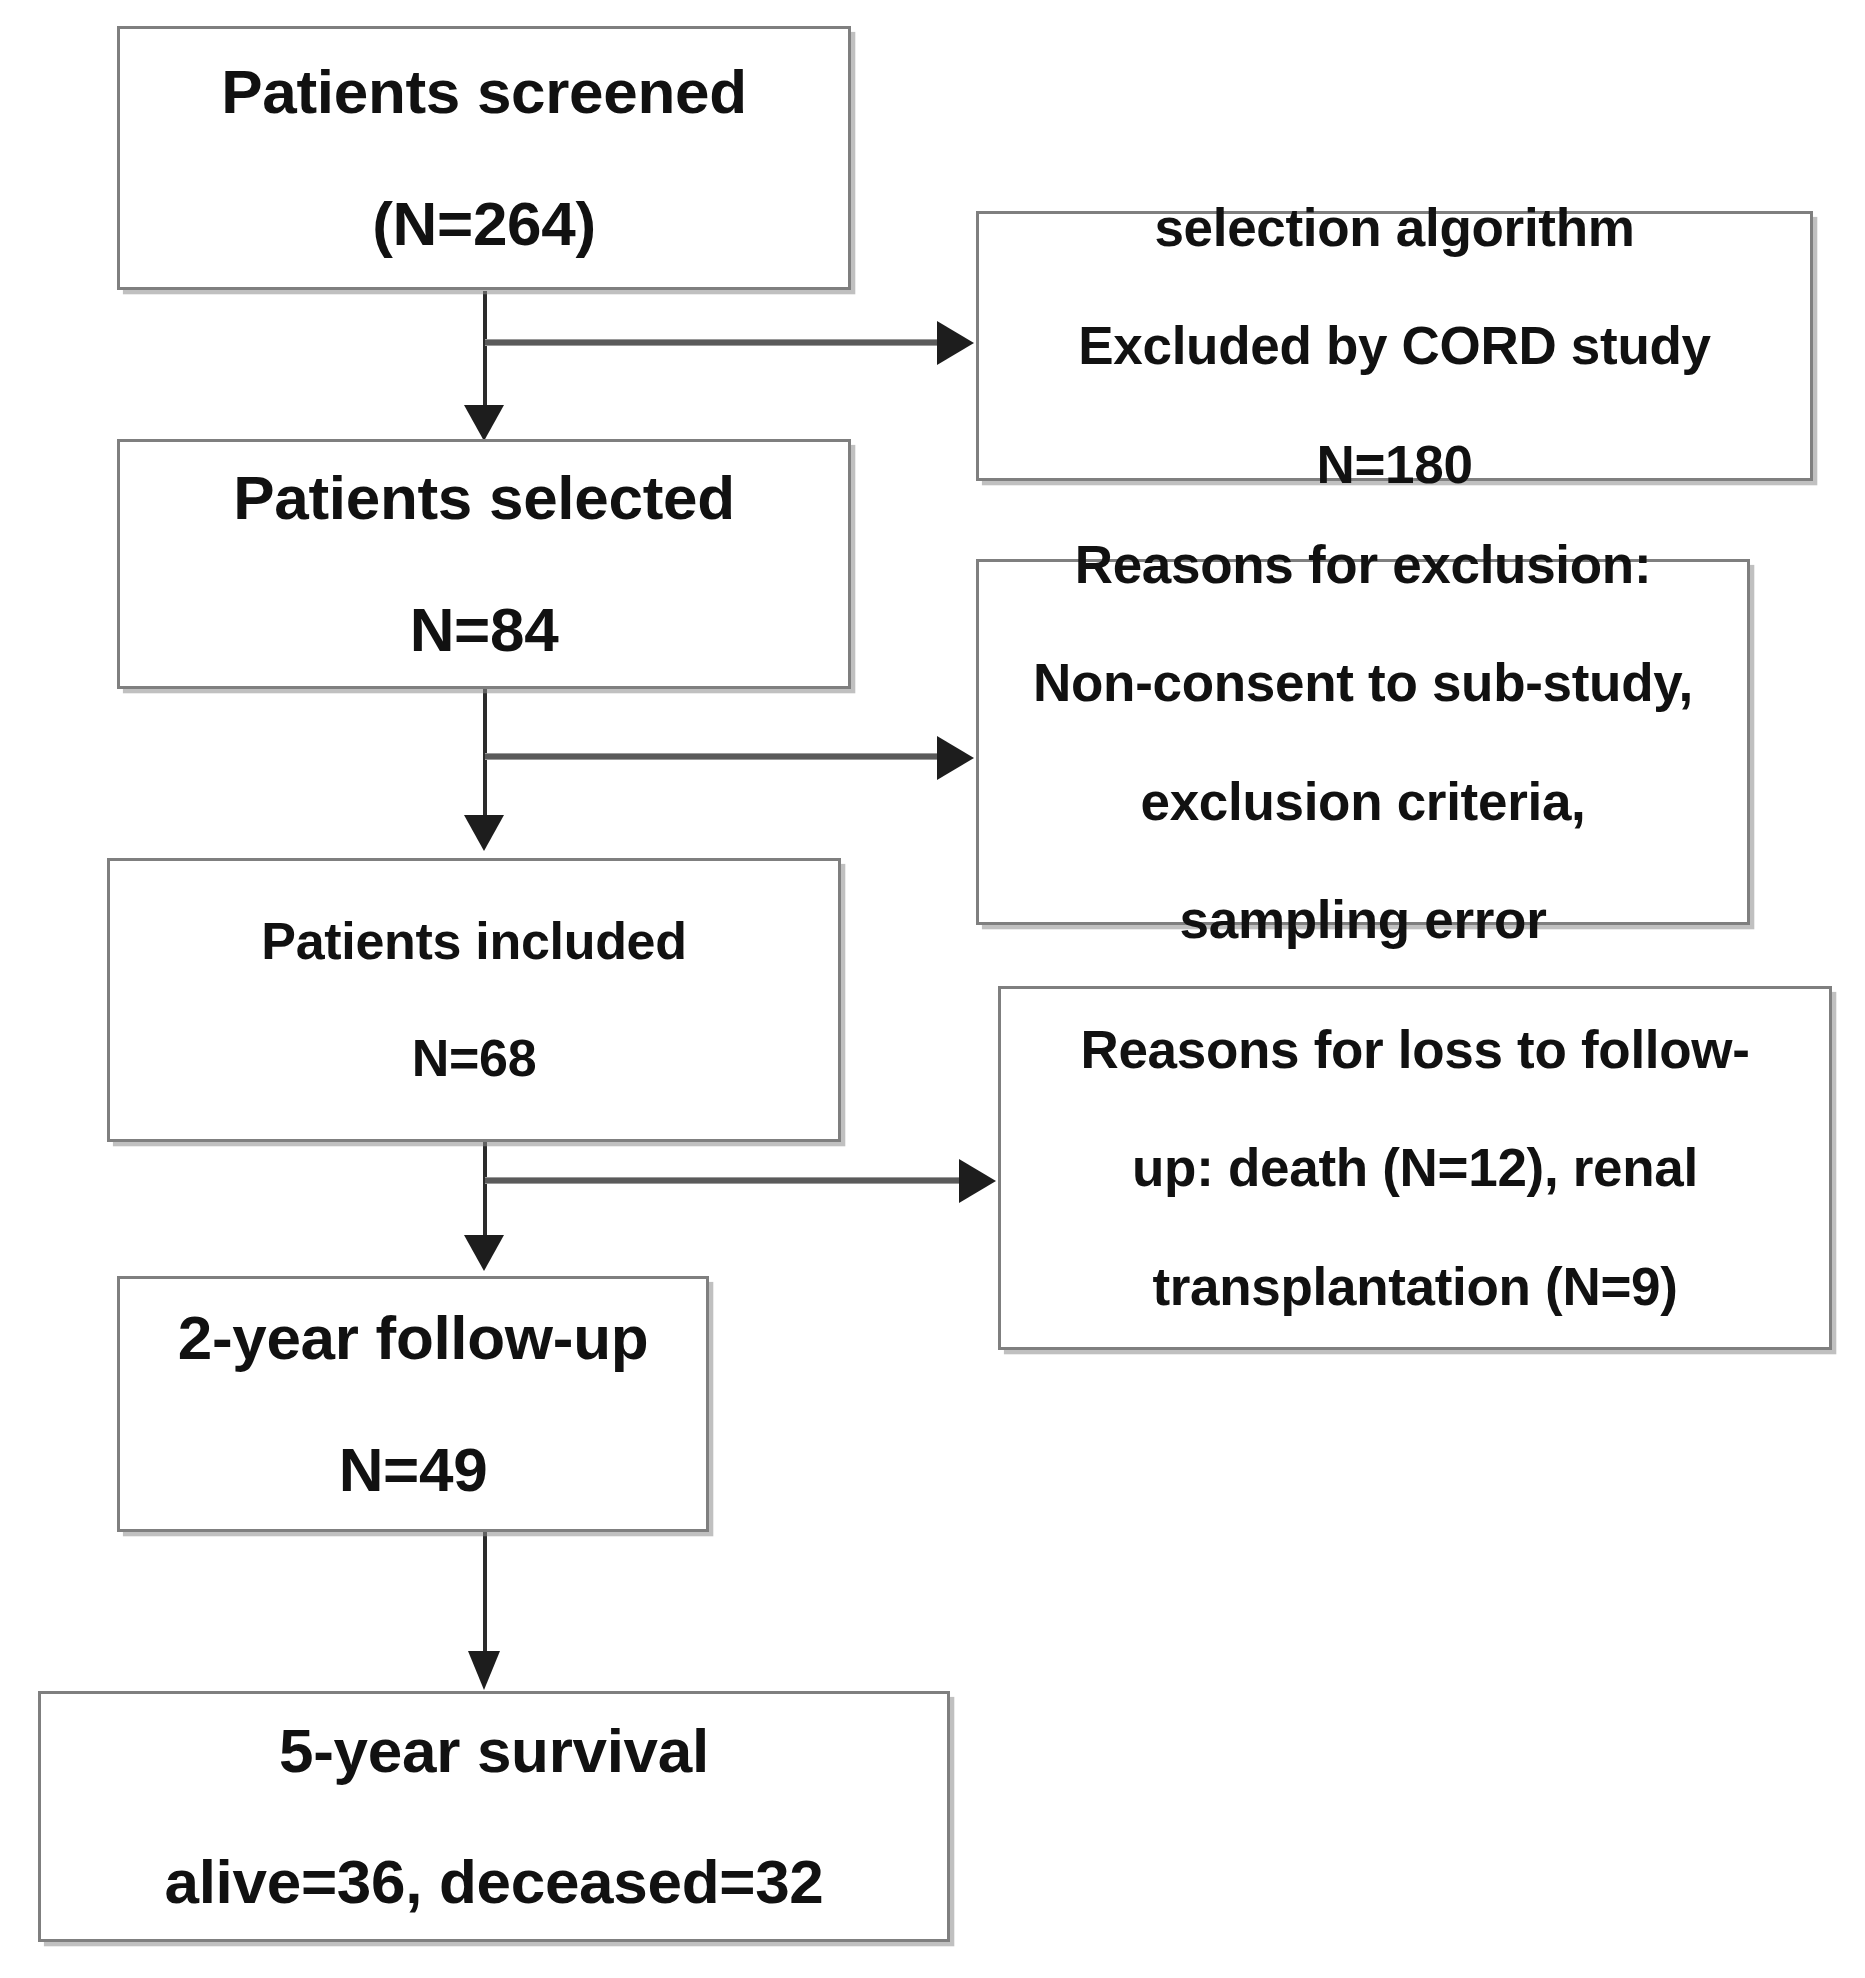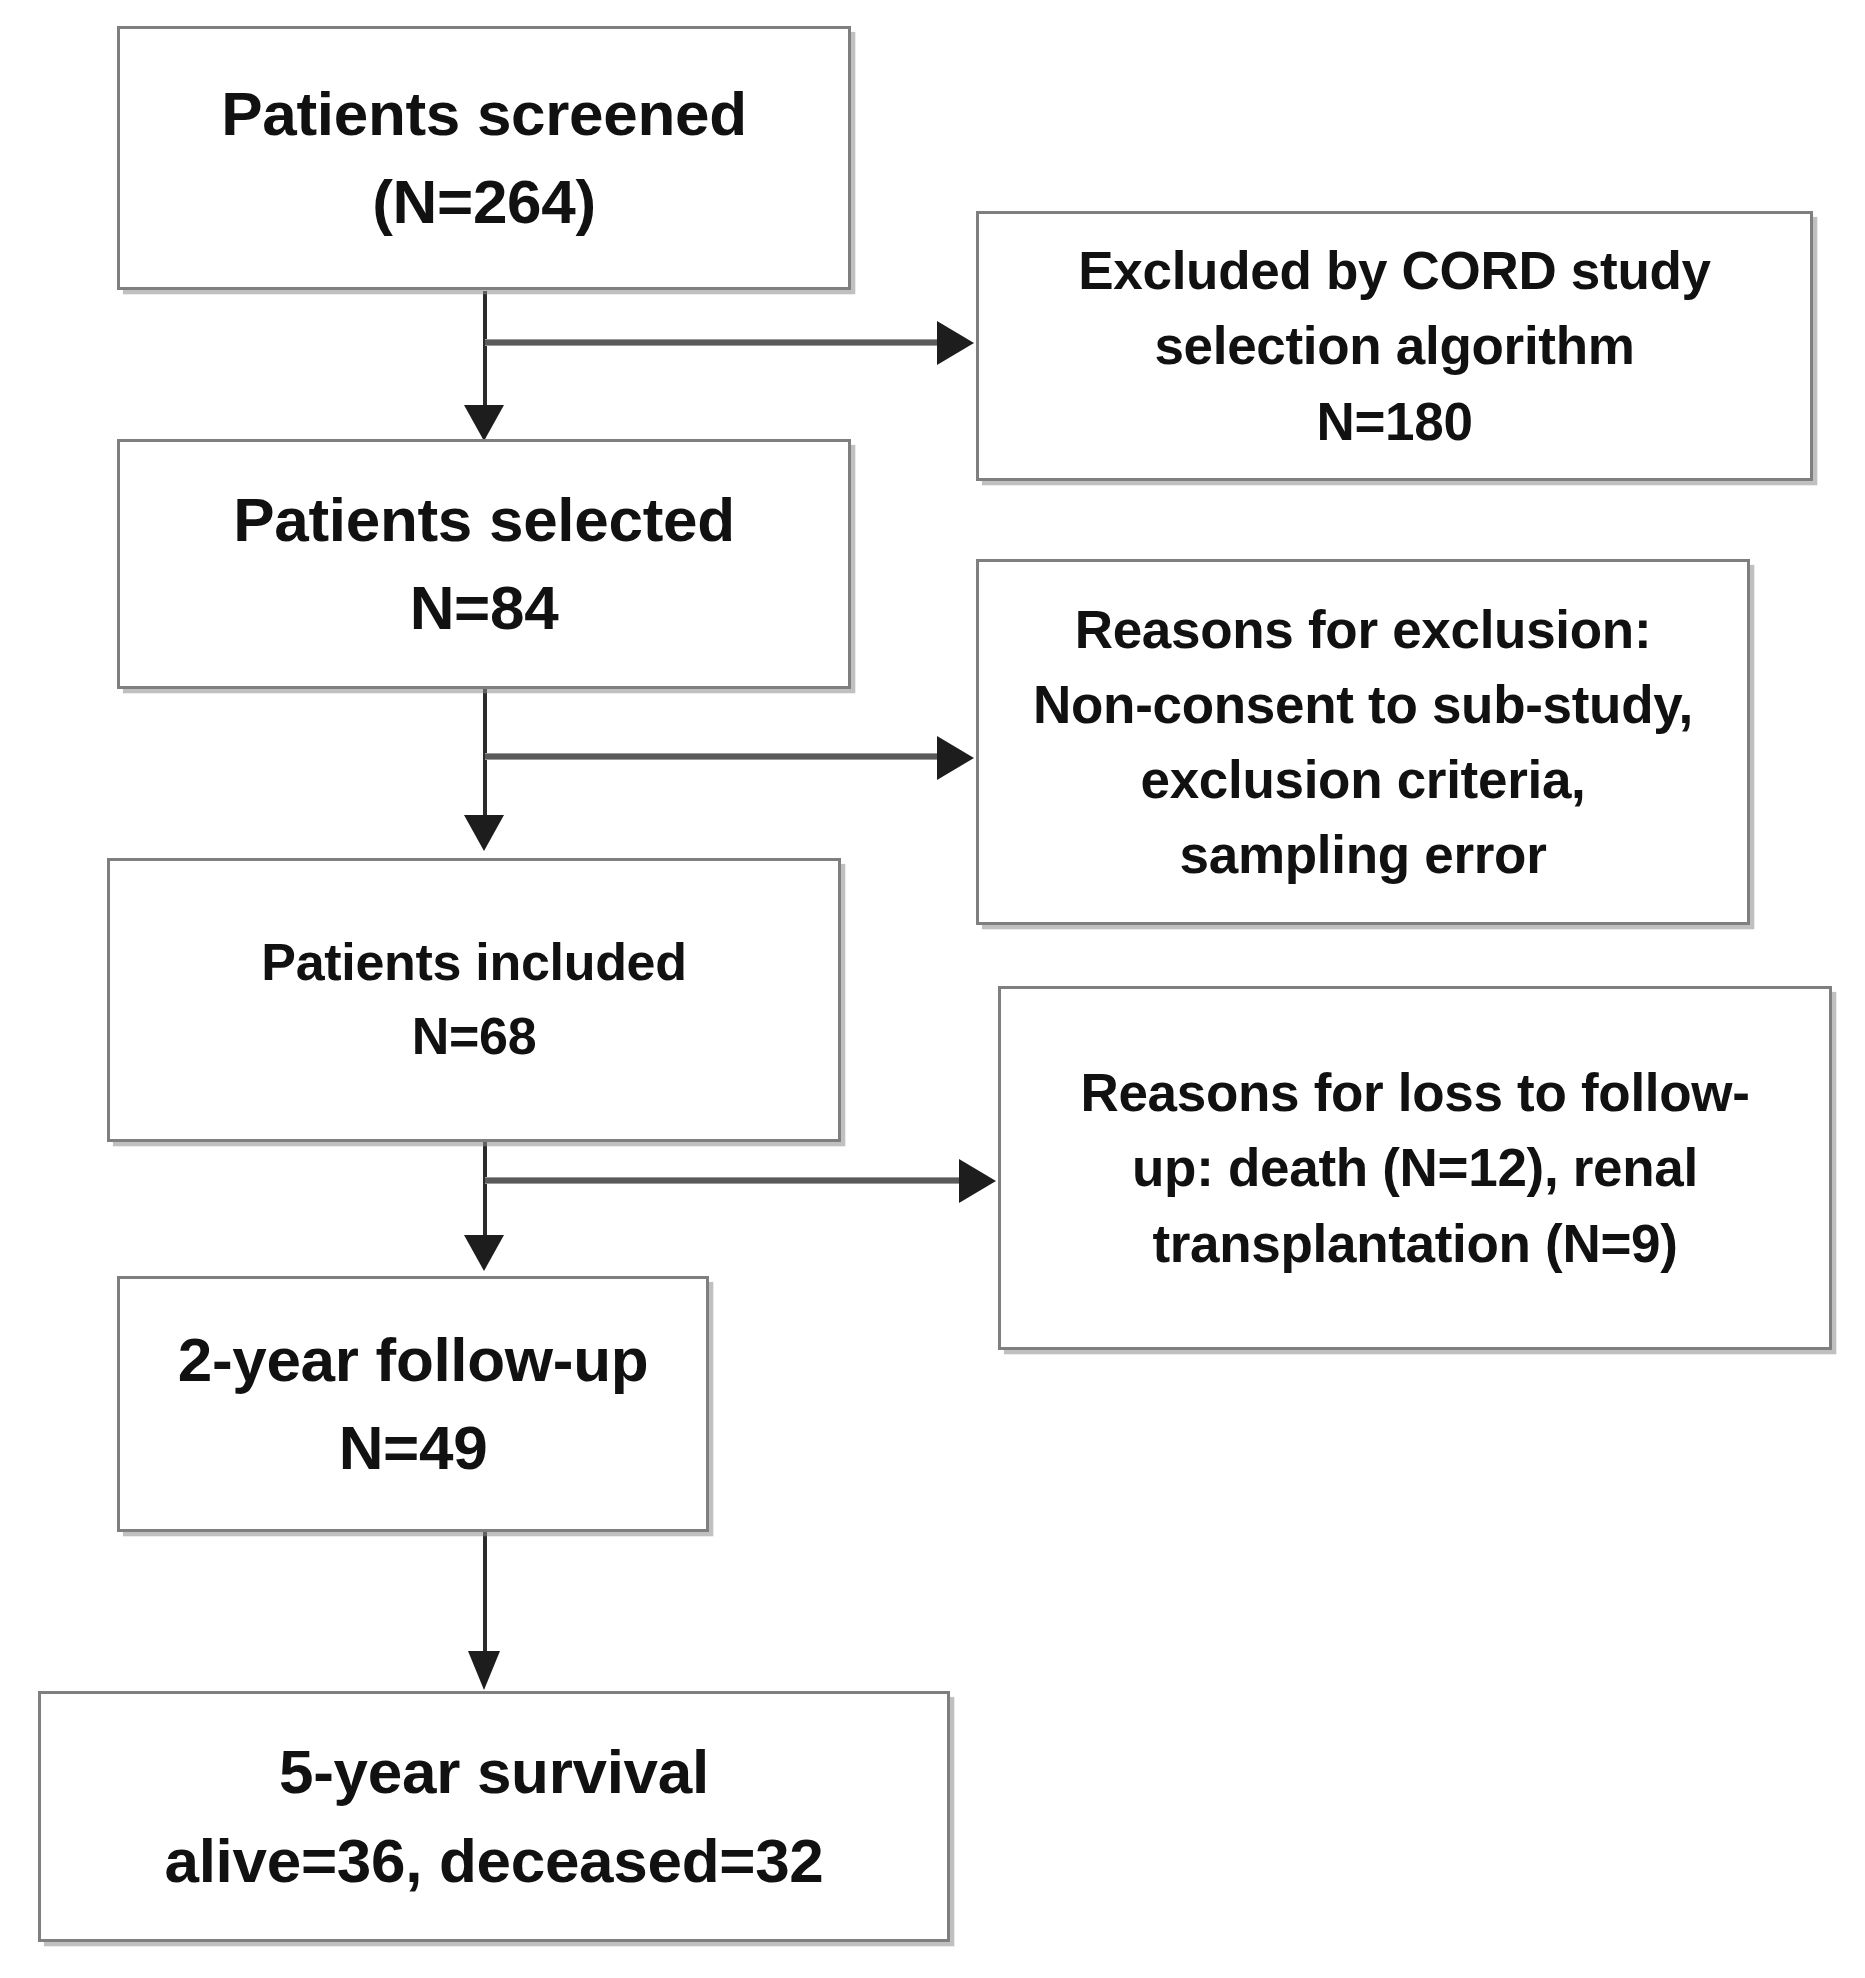--- a/index.html
+++ b/index.html
@@ -24,20 +24,21 @@
     display: flex;
     flex-direction: column;
     align-items: center;
     justify-content: center;
     text-align: center;
     color: #111111;
     font-weight: 700;
     line-height: 1.42;
     letter-spacing: -0.3px;
     padding: 3.4px 12px;
+    gap: 43px;
   }
   .node .line { display: block; white-space: nowrap; }
 
   
   #n-screened  { left: 117px;  top: 26px;   width: 734px; height: 264px; font-size: 62px; }
   #n-selected  { left: 117px;  top: 439px;  width: 734px; height: 250px; font-size: 62px; }
   #n-included  { left: 107px;  top: 858px; width: 734px; height: 284px; font-size: 52px; }
   #n-followup  { left: 117px;  top: 1276px; width: 592px; height: 256px; font-size: 62px; }
   #n-survival  { left: 26px;   top: 1691px; width: 912px; height: 251px; font-size: 62px; margin-left: 12px; }
 
@@ -125,22 +126,22 @@
     <span class="line">2-year follow-up</span>
     <span class="line">N=49</span>
   </div>
 
   <div class="node" id="n-survival">
     <span class="line">5-year survival</span>
     <span class="line">alive=36, deceased=32</span>
   </div>
 
   <div class="node" id="n-excluded">
+    <span class="line">selection algorithm</span>
     <span class="line">Excluded by CORD study</span>
-    <span class="line">selection algorithm</span>
     <span class="line">N=180</span>
   </div>
 
   <div class="node" id="n-reasons">
     <span class="line">Reasons for exclusion:</span>
     <span class="line">Non-consent to sub-study,</span>
     <span class="line">exclusion criteria,</span>
     <span class="line">sampling error</span>
   </div>
 

